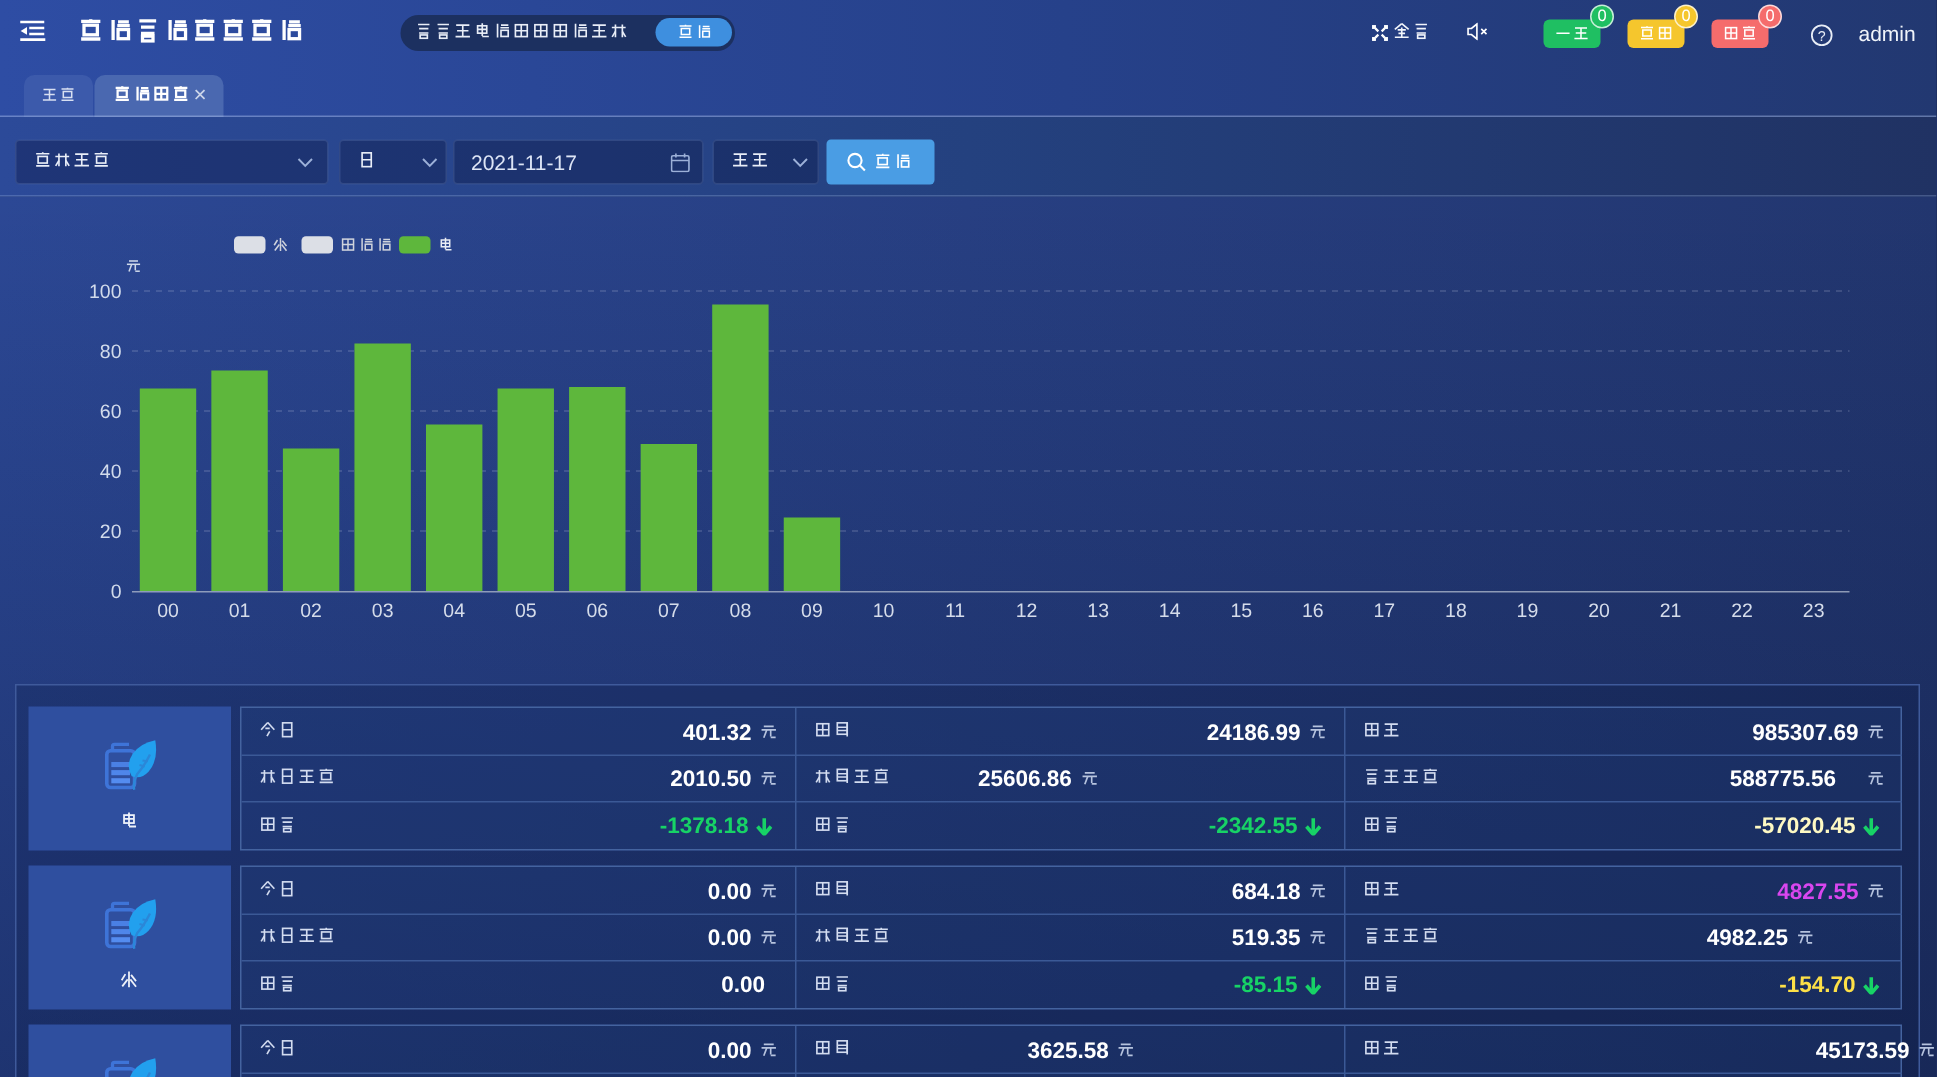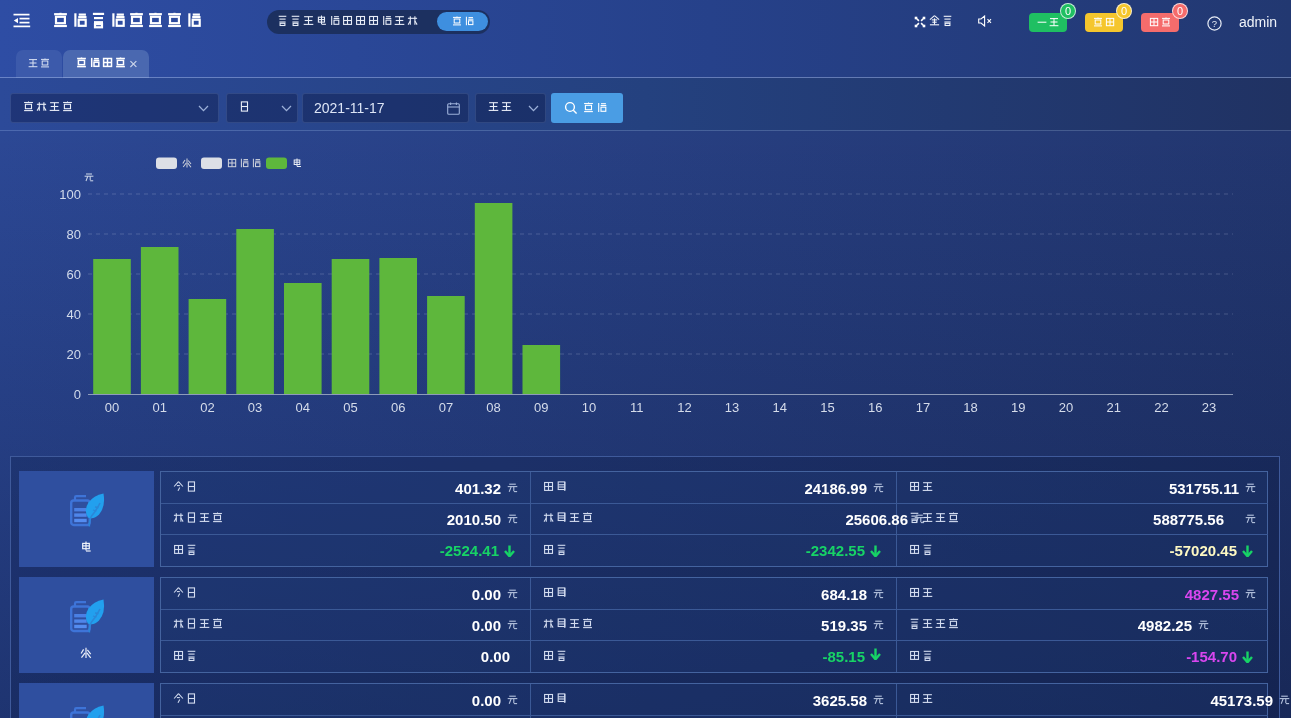--- a/index.html
+++ b/index.html
@@ -487,21 +487,21 @@
         <line x1="2.6" y1="5.5" x2="10.4" y2="5.5"></line>
         <line x1="6.5" y1="1.5" x2="6.5" y2="9.4"></line>
         <line x1="15.1" y1="1.7" x2="23.9" y2="1.7"></line>
         <line x1="15.7" y1="5.5" x2="23.3" y2="5.5"></line>
         <line x1="14.7" y1="9.4" x2="24.3" y2="9.4"></line>
         <line x1="19.5" y1="1.7" x2="19.5" y2="9.4"></line>
       </g>
     </svg>
   </div>
 <div style="position:absolute;left:1057px;top:480px;width:200px;display:flex;justify-content:flex-end;align-items:center;gap:5px">
-    <span style="font:bold 15px 'Liberation Sans',sans-serif;color:#fff">531755.11</span>
+    <span style="font:bold 15px 'Liberation Sans',sans-serif;color:#fff">985307.69</span>
     <svg width="13" height="13" viewBox="0 0 13.0 13.0" style="display:block">
       <g stroke="#b6c3de" stroke-width="1.10" fill="none" stroke-linecap="butt">
         <line x1="3.2" y1="2.2" x2="9.8" y2="2.2"></line>
         <line x1="1.7" y1="4.6" x2="11.3" y2="4.6"></line>
         <line x1="5.2" y1="4.6" x2="3.2" y2="9.8"></line>
         <line x1="7.8" y1="4.6" x2="7.8" y2="9.0"></line>
         <line x1="7.8" y1="9.6" x2="11.1" y2="9.6"></line>
       </g>
     </svg>
   </div>
@@ -554,21 +554,21 @@
         <line x1="28.7" y1="5.5" x2="36.3" y2="5.5"></line>
         <line x1="27.7" y1="9.4" x2="37.3" y2="9.4"></line>
         <line x1="32.5" y1="1.7" x2="32.5" y2="9.4"></line>
         <line x1="41.1" y1="1.5" x2="49.9" y2="1.5"></line>
         <line x1="45.5" y1="0.5" x2="45.5" y2="1.5"></line>
         <rect x="42.4" y="3.3" width="6.1" height="4.4"></rect>
         <line x1="41.1" y1="9.6" x2="49.9" y2="9.6"></line>
       </g>
     </svg>
   </div>
-<div style="position:absolute;left:726px;top:511px;width:200px;display:flex;justify-content:flex-end;align-items:center;gap:5px">
+<div style="position:absolute;left:652px;top:511px;width:200px;display:flex;align-items:center;gap:5px">
     <span style="font:bold 15px 'Liberation Sans',sans-serif;color:#fff">25606.86</span>
     <svg width="13" height="13" viewBox="0 0 13.0 13.0" style="display:block">
       <g stroke="#b6c3de" stroke-width="1.10" fill="none" stroke-linecap="butt">
         <line x1="3.2" y1="2.2" x2="9.8" y2="2.2"></line>
         <line x1="1.7" y1="4.6" x2="11.3" y2="4.6"></line>
         <line x1="5.2" y1="4.6" x2="3.2" y2="9.8"></line>
         <line x1="7.8" y1="4.6" x2="7.8" y2="9.0"></line>
         <line x1="7.8" y1="9.6" x2="11.1" y2="9.6"></line>
       </g>
     </svg>
@@ -614,21 +614,21 @@
         <line x1="2.6" y1="5.5" x2="10.4" y2="5.5"></line>
         <line x1="6.5" y1="1.5" x2="6.5" y2="9.4"></line>
         <line x1="15.7" y1="1.3" x2="23.3" y2="1.3"></line>
         <line x1="16.4" y1="4.1" x2="22.6" y2="4.1"></line>
         <line x1="16.4" y1="7.0" x2="22.6" y2="7.0"></line>
         <rect x="17.1" y="8.3" width="4.8" height="2.2"></rect>
       </g>
     </svg>
   </div>
 <div style="position:absolute;left:315px;top:542px;width:200px;display:flex;justify-content:flex-end;align-items:center;gap:5px">
-    <span style="font:bold 15px 'Liberation Sans',sans-serif;color:#17d366">-2524.41</span>
+    <span style="font:bold 15px 'Liberation Sans',sans-serif;color:#17d366">-1378.18</span>
     <svg width="11" height="12" viewBox="0 0 11 12" style="display:block">
       <line x1="5.5" y1="0.5" x2="5.5" y2="10" stroke="#17d366" stroke-width="2.4"></line>
       <path d="M1 6 L5.5 11.3 L10 6" fill="none" stroke="#17d366" stroke-width="2.4"></path>
     </svg>
   </div>
 <div style="position:absolute;left:542px;top:544px">
     <svg width="26" height="13" viewBox="0 0 26.0 13.0" style="display:block">
       <g stroke="#d3dcf0" stroke-width="1.10" fill="none" stroke-linecap="butt">
         <rect x="2.6" y="1.5" width="7.9" height="7.9"></rect>
         <line x1="2.6" y1="5.5" x2="10.4" y2="5.5"></line>
@@ -894,42 +894,42 @@
         <rect x="2.6" y="1.5" width="7.9" height="7.9"></rect>
         <line x1="2.6" y1="5.5" x2="10.4" y2="5.5"></line>
         <line x1="6.5" y1="1.5" x2="6.5" y2="9.4"></line>
         <line x1="15.7" y1="1.3" x2="23.3" y2="1.3"></line>
         <line x1="16.4" y1="4.1" x2="22.6" y2="4.1"></line>
         <line x1="16.4" y1="7.0" x2="22.6" y2="7.0"></line>
         <rect x="17.1" y="8.3" width="4.8" height="2.2"></rect>
       </g>
     </svg>
   </div>
-<div style="position:absolute;left:681px;top:648px;width:200px;display:flex;justify-content:flex-end;gap:5px">
+<div style="position:absolute;left:681px;top:648px;width:200px;display:flex;justify-content:flex-end;align-items:center;gap:5px">
     <span style="font:bold 15px 'Liberation Sans',sans-serif;color:#17d366">-85.15</span>
     <svg width="11" height="12" viewBox="0 0 11 12" style="display:block">
       <line x1="5.5" y1="0.5" x2="5.5" y2="10" stroke="#17d366" stroke-width="2.4"></line>
       <path d="M1 6 L5.5 11.3 L10 6" fill="none" stroke="#17d366" stroke-width="2.4"></path>
     </svg>
   </div>
 <div style="position:absolute;left:908px;top:650px">
     <svg width="26" height="13" viewBox="0 0 26.0 13.0" style="display:block">
       <g stroke="#d3dcf0" stroke-width="1.10" fill="none" stroke-linecap="butt">
         <rect x="2.6" y="1.5" width="7.9" height="7.9"></rect>
         <line x1="2.6" y1="5.5" x2="10.4" y2="5.5"></line>
         <line x1="6.5" y1="1.5" x2="6.5" y2="9.4"></line>
         <line x1="15.7" y1="1.3" x2="23.3" y2="1.3"></line>
         <line x1="16.4" y1="4.1" x2="22.6" y2="4.1"></line>
         <line x1="16.4" y1="7.0" x2="22.6" y2="7.0"></line>
         <rect x="17.1" y="8.3" width="4.8" height="2.2"></rect>
       </g>
     </svg>
   </div>
 <div style="position:absolute;left:1053px;top:648px;width:200px;display:flex;justify-content:flex-end;align-items:center;gap:5px">
-    <span style="font:bold 15px 'Liberation Sans',sans-serif;color:#d946ef">-154.70</span>
+    <span style="font:bold 15px 'Liberation Sans',sans-serif;color:#fde047">-154.70</span>
     <svg width="11" height="12" viewBox="0 0 11 12" style="display:block">
       <line x1="5.5" y1="0.5" x2="5.5" y2="10" stroke="#17d366" stroke-width="2.4"></line>
       <path d="M1 6 L5.5 11.3 L10 6" fill="none" stroke="#17d366" stroke-width="2.4"></path>
     </svg>
   </div>
 <div style="position:absolute;left:19px;top:683px;width:135px;height:96px;background:#2f4f9f"></div>
 <div style="position:absolute;left:69px;top:703px">
     <svg width="38" height="40" viewBox="0 0 38 40" style="display:block">
       <path d="M6 9.5 L6 6.5 Q6 5.2 7.3 5.2 L17 5.2" fill="none" stroke="#3e74d8" stroke-width="2.2"></path>
       <rect x="2.2" y="9.5" width="18.5" height="24.5" rx="2.5" fill="none" stroke="#3e74d8" stroke-width="2.4"></rect>
@@ -975,21 +975,21 @@
         <rect x="2.6" y="1.5" width="7.9" height="7.9"></rect>
         <line x1="2.6" y1="5.5" x2="10.4" y2="5.5"></line>
         <line x1="6.5" y1="1.5" x2="6.5" y2="9.4"></line>
         <rect x="16.2" y="0.9" width="6.6" height="7.6"></rect>
         <line x1="16.2" y1="3.8" x2="22.8" y2="3.8"></line>
         <line x1="16.2" y1="6.0" x2="22.8" y2="6.0"></line>
         <line x1="22.8" y1="0.9" x2="22.8" y2="10.0"></line>
       </g>
     </svg>
   </div>
-<div style="position:absolute;left:685px;top:692px;width:200px;display:flex;justify-content:flex-end;align-items:center;gap:5px">
+<div style="position:absolute;left:685px;top:692px;width:200px;display:flex;justify-content:flex-start;align-items:center;gap:5px">
     <span style="font:bold 15px 'Liberation Sans',sans-serif;color:#fff">3625.58</span>
     <svg width="13" height="13" viewBox="0 0 13.0 13.0" style="display:block">
       <g stroke="#b6c3de" stroke-width="1.10" fill="none" stroke-linecap="butt">
         <line x1="3.2" y1="2.2" x2="9.8" y2="2.2"></line>
         <line x1="1.7" y1="4.6" x2="11.3" y2="4.6"></line>
         <line x1="5.2" y1="4.6" x2="3.2" y2="9.8"></line>
         <line x1="7.8" y1="4.6" x2="7.8" y2="9.0"></line>
         <line x1="7.8" y1="9.6" x2="11.1" y2="9.6"></line>
       </g>
     </svg>

